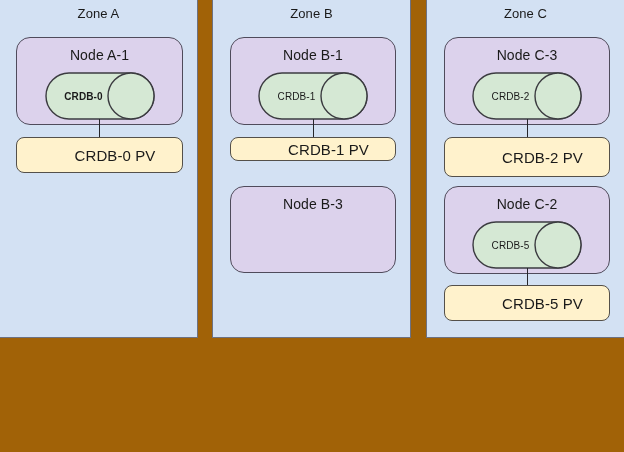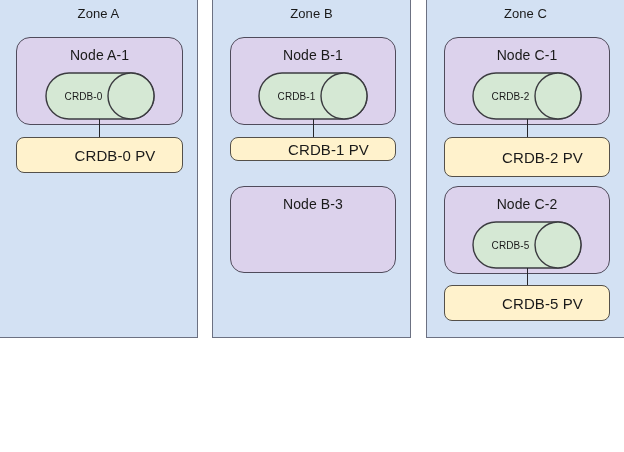--- a/index.html
+++ b/index.html
@@ -16,21 +16,21 @@
     font-family: "Liberation Sans", "DejaVu Sans", sans-serif;
     -webkit-font-smoothing: antialiased;
   }
 
   #canvas {
     position: absolute;
     left: 0;
     top: 0;
     width: 624px;
     height: 452px;
-    background: #ffffff;
+    background: #a16207;
   }
 
   
   .zone {
     position: absolute;
     background: #D3E1F3;
     border: 1px solid #6C7182;
     box-sizing: border-box;
   }
   .zone-label {
@@ -117,21 +117,21 @@
 <div id="canvas">
 
   <div class="zone" style="left:-1px; top:-1px; width:199px; height:339px;">
     <div class="zone-label">Zone A</div>
   </div>
 
   <div class="node" style="left:16px; top:37px; width:167px; height:88px;">
     <div class="node-label">Node A-1</div>
   </div>
 
-  <div class="cylinder" style="left:45px; top:72px; width:110px; height:48px;">
+  <div class="cylinder" style="left:45px; top:72px; width:110px; height:48px;font-weight:bold;">
     <svg width="110" height="48" viewBox="0 0 110 48">
       <path d="M 24 1 L 86 1 A 23 23 0 0 1 86 47 L 24 47 A 23 23 0 0 1 24 1 Z" fill="#D5E8D4" stroke="#3B3B40" stroke-width="1.4"></path>
       <ellipse cx="86" cy="24" rx="23" ry="23" fill="#D5E8D4" stroke="#3B3B40" stroke-width="1.4"></ellipse>
     </svg>
     <div class="cyl-label">CRDB-0</div>
   </div>
 
   <div class="connector" style="left:99px; top:119px; height:19px;"></div>
 
   <div class="pv" style="left:16px; top:137px; width:167px; height:36px;">
@@ -162,21 +162,21 @@
 
   <div class="node" style="left:230px; top:186px; width:166px; height:87px;">
     <div class="node-label">Node B-3</div>
   </div>
 
   <div class="zone" style="left:426px; top:-1px; width:199px; height:339px;">
     <div class="zone-label">Zone C</div>
   </div>
 
   <div class="node" style="left:444px; top:37px; width:166px; height:88px;">
-    <div class="node-label">Node C-1</div>
+    <div class="node-label">Node C-3</div>
   </div>
 
   <div class="cylinder" style="left:472px; top:72px; width:110px; height:48px;">
     <svg width="110" height="48" viewBox="0 0 110 48">
       <path d="M 24 1 L 86 1 A 23 23 0 0 1 86 47 L 24 47 A 23 23 0 0 1 24 1 Z" fill="#D5E8D4" stroke="#3B3B40" stroke-width="1.4"></path>
       <ellipse cx="86" cy="24" rx="23" ry="23" fill="#D5E8D4" stroke="#3B3B40" stroke-width="1.4"></ellipse>
     </svg>
     <div class="cyl-label">CRDB-2</div>
   </div>
 

